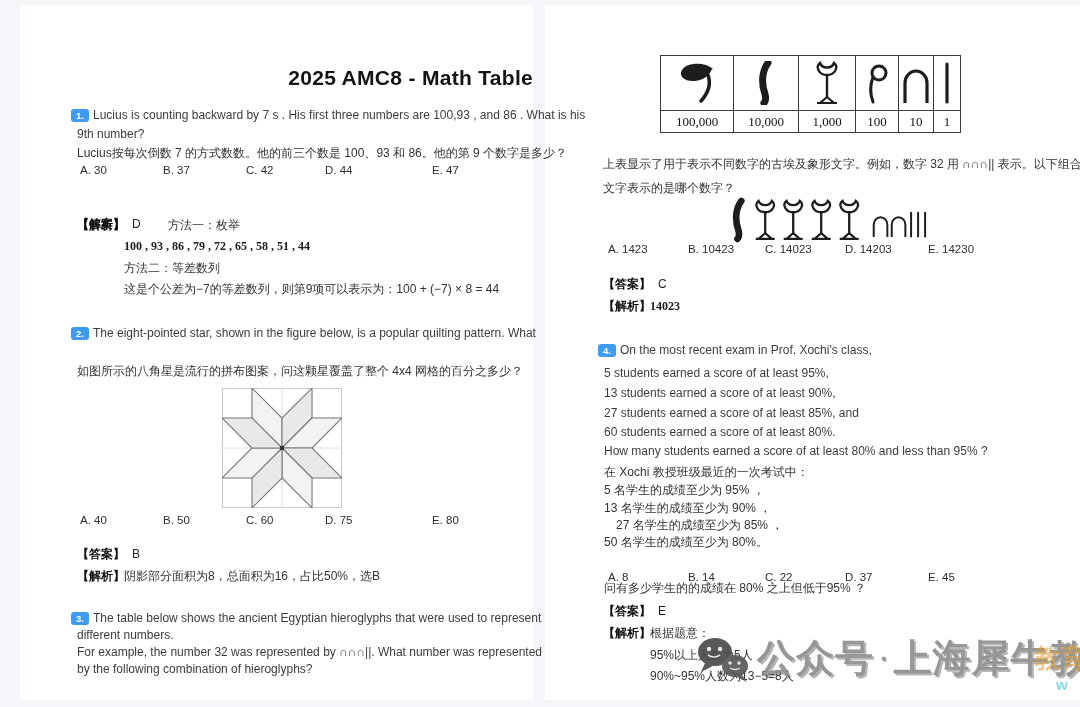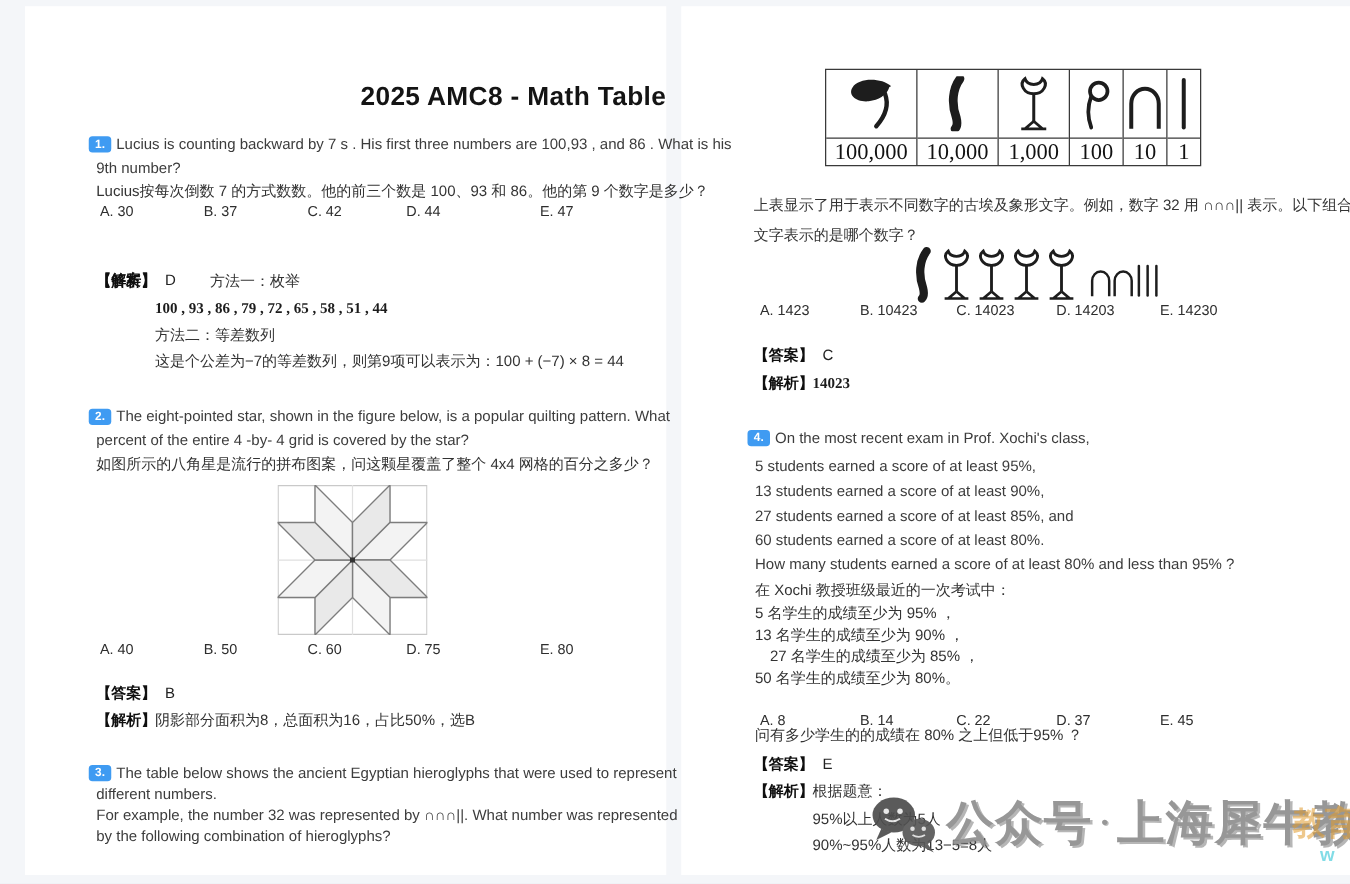--- a/index.html
+++ b/index.html
@@ -17,21 +17,21 @@
          width:18px;height:13px;line-height:13px;text-align:center;border-radius:3px;}
   .opts{position:absolute;height:15px;width:450px;}
   .opts span{position:absolute;top:0;font-size:11.5px;color:#2e2e2e;white-space:nowrap;}
   .title{position:absolute;left:20px;width:513px;text-align:right;top:66px;font-size:21px;
          font-weight:bold;color:#141414;letter-spacing:.3px;}
   .htable{position:absolute;left:660px;top:55px;display:flex;border:1px solid #3a3a3a;background:#fff;}
   .hcell{border-right:1px solid #3a3a3a;display:flex;flex-direction:column;}
   .hcell:last-child{border-right:none;}
   .hglyph{height:54px;display:flex;align-items:center;justify-content:center;border-bottom:1px solid #3a3a3a;}
   .hnum{height:21px;line-height:21px;text-align:center;font-family:"Liberation Serif",serif;
-        font-size:18px;color:#111;}
+        font-size:13px;color:#111;}
   .wm{position:absolute;top:633px;left:695px;display:flex;align-items:center;opacity:.92;}
   .wm-text{font-size:38px;font-weight:bold;color:#8f8f8f;white-space:nowrap;
            text-shadow:2px 2px 0 rgba(80,80,80,.45);letter-spacing:1px;}
   .wm-sep{font-size:16px;color:#8f8f8f;margin:0 7px;text-shadow:1px 1px 0 rgba(80,80,80,.4);}
   .frag{position:absolute;font-weight:bold;white-space:nowrap;}
 </style>
 </head>
 <body>
 
 <div class="canvas">
@@ -77,21 +77,20 @@
     <span class="lbl">【答案】</span><span class="ansv">D</span>
   </div>
   <div class="t lbl" style="left:77px;top:218px;">【解析】</div>
   <div class="t cn" style="left:124px;top:218px;margin-left:44px;">方法一：枚举</div>
   <div class="t serif" style="left:124px;top:239px;">100 , 93 , 86 , 79 , 72 , 65 , 58 , 51 , 44</div>
   <div class="t cn" style="left:124px;top:261px;">方法二：等差数列</div>
   <div class="t cn" style="left:124px;top:282px;">这是个公差为−7的等差数列，则第9项可以表示为：100 + (−7) × 8 = 44</div>
 
   <div class="badge" style="left:71px;top:327px;">2.</div>
   <div class="t" style="left:93px;top:326px;">The eight-pointed star, shown in the figure below, is a popular quilting pattern. What</div>
-  <div class="t" style="left:77px;top:345px;">percent of the entire 4 -by- 4 grid is covered by the star?</div>
   <div class="t cn" style="left:77px;top:364px;">如图所示的八角星是流行的拼布图案，问这颗星覆盖了整个 4x4 网格的百分之多少？</div>
 
   <svg style="position:absolute;left:222px;top:388px;" width="120" height="120" viewBox="0 0 120 120">
     <rect x="0.5" y="0.5" width="119" height="119" fill="#ffffff" stroke="#c9c9c9"></rect>
     <path d="M30,0 V120 M60,0 V120 M90,0 V120 M0,30 H120 M0,60 H120 M0,90 H120" stroke="#e0e0e0" stroke-width="1"></path>
     <g stroke="#7d7d7d" stroke-width="1.1" stroke-linejoin="round">
       <polygon points="30,0 60,30 60,60 30,30" fill="#f3f3f3"></polygon>
       <polygon points="90,0 60,30 60,60 90,30" fill="#e9e9e9"></polygon>
       <polygon points="120,30 90,60 60,60 90,30" fill="#f3f3f3"></polygon>
       <polygon points="120,90 90,60 60,60 90,90" fill="#e9e9e9"></polygon>

